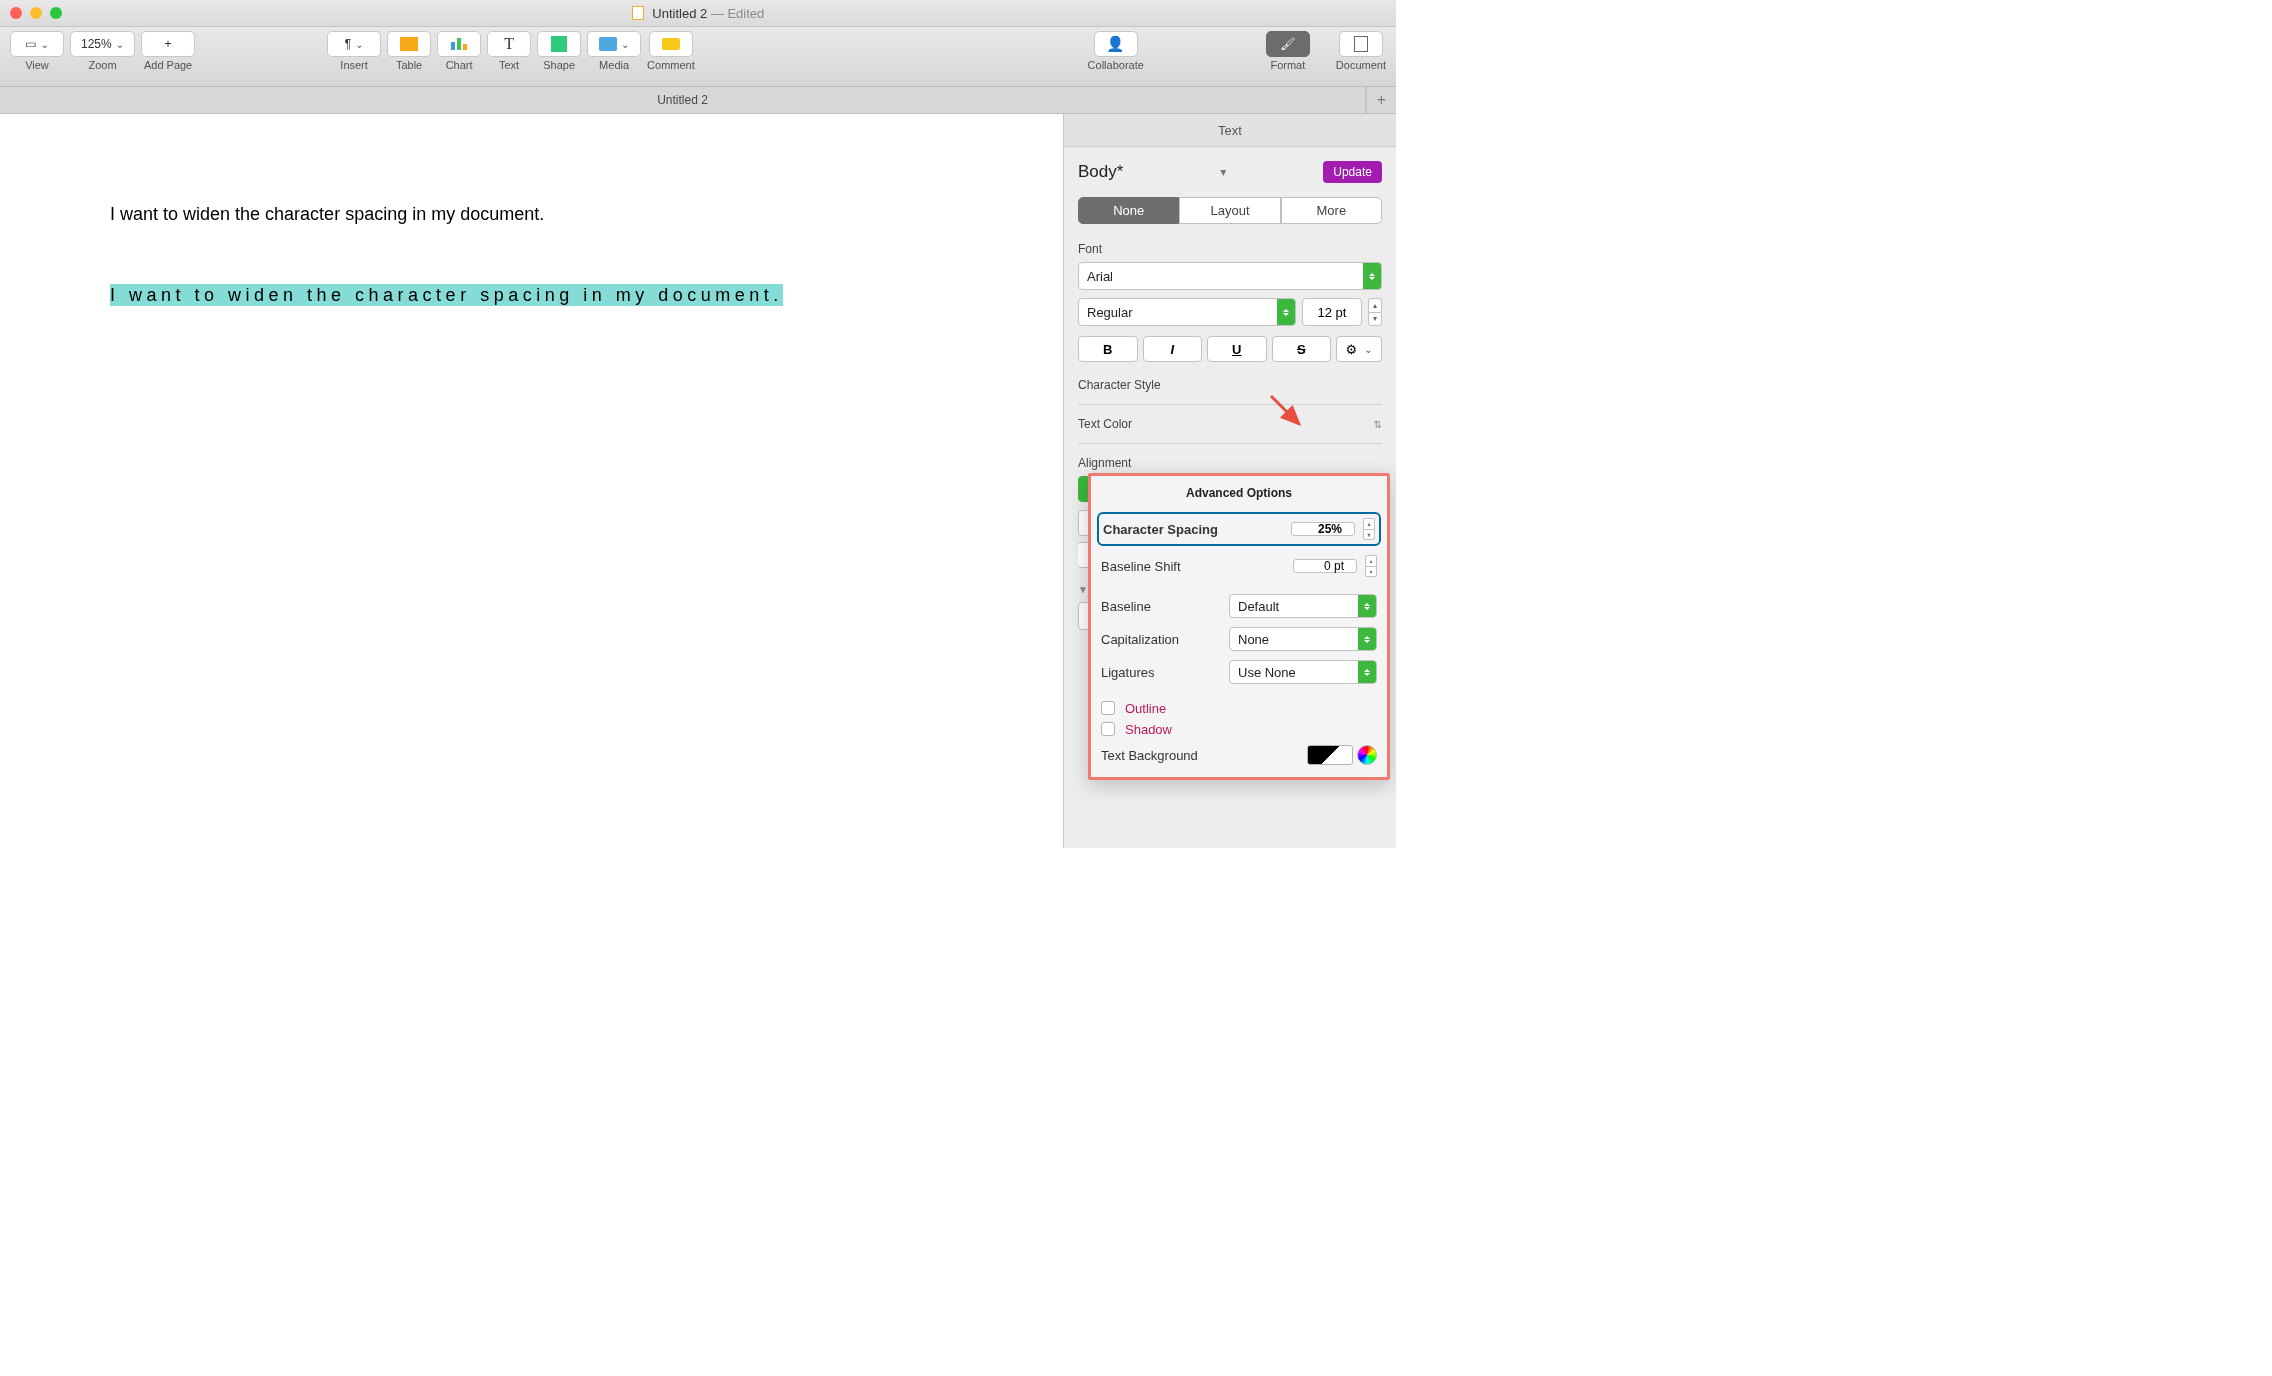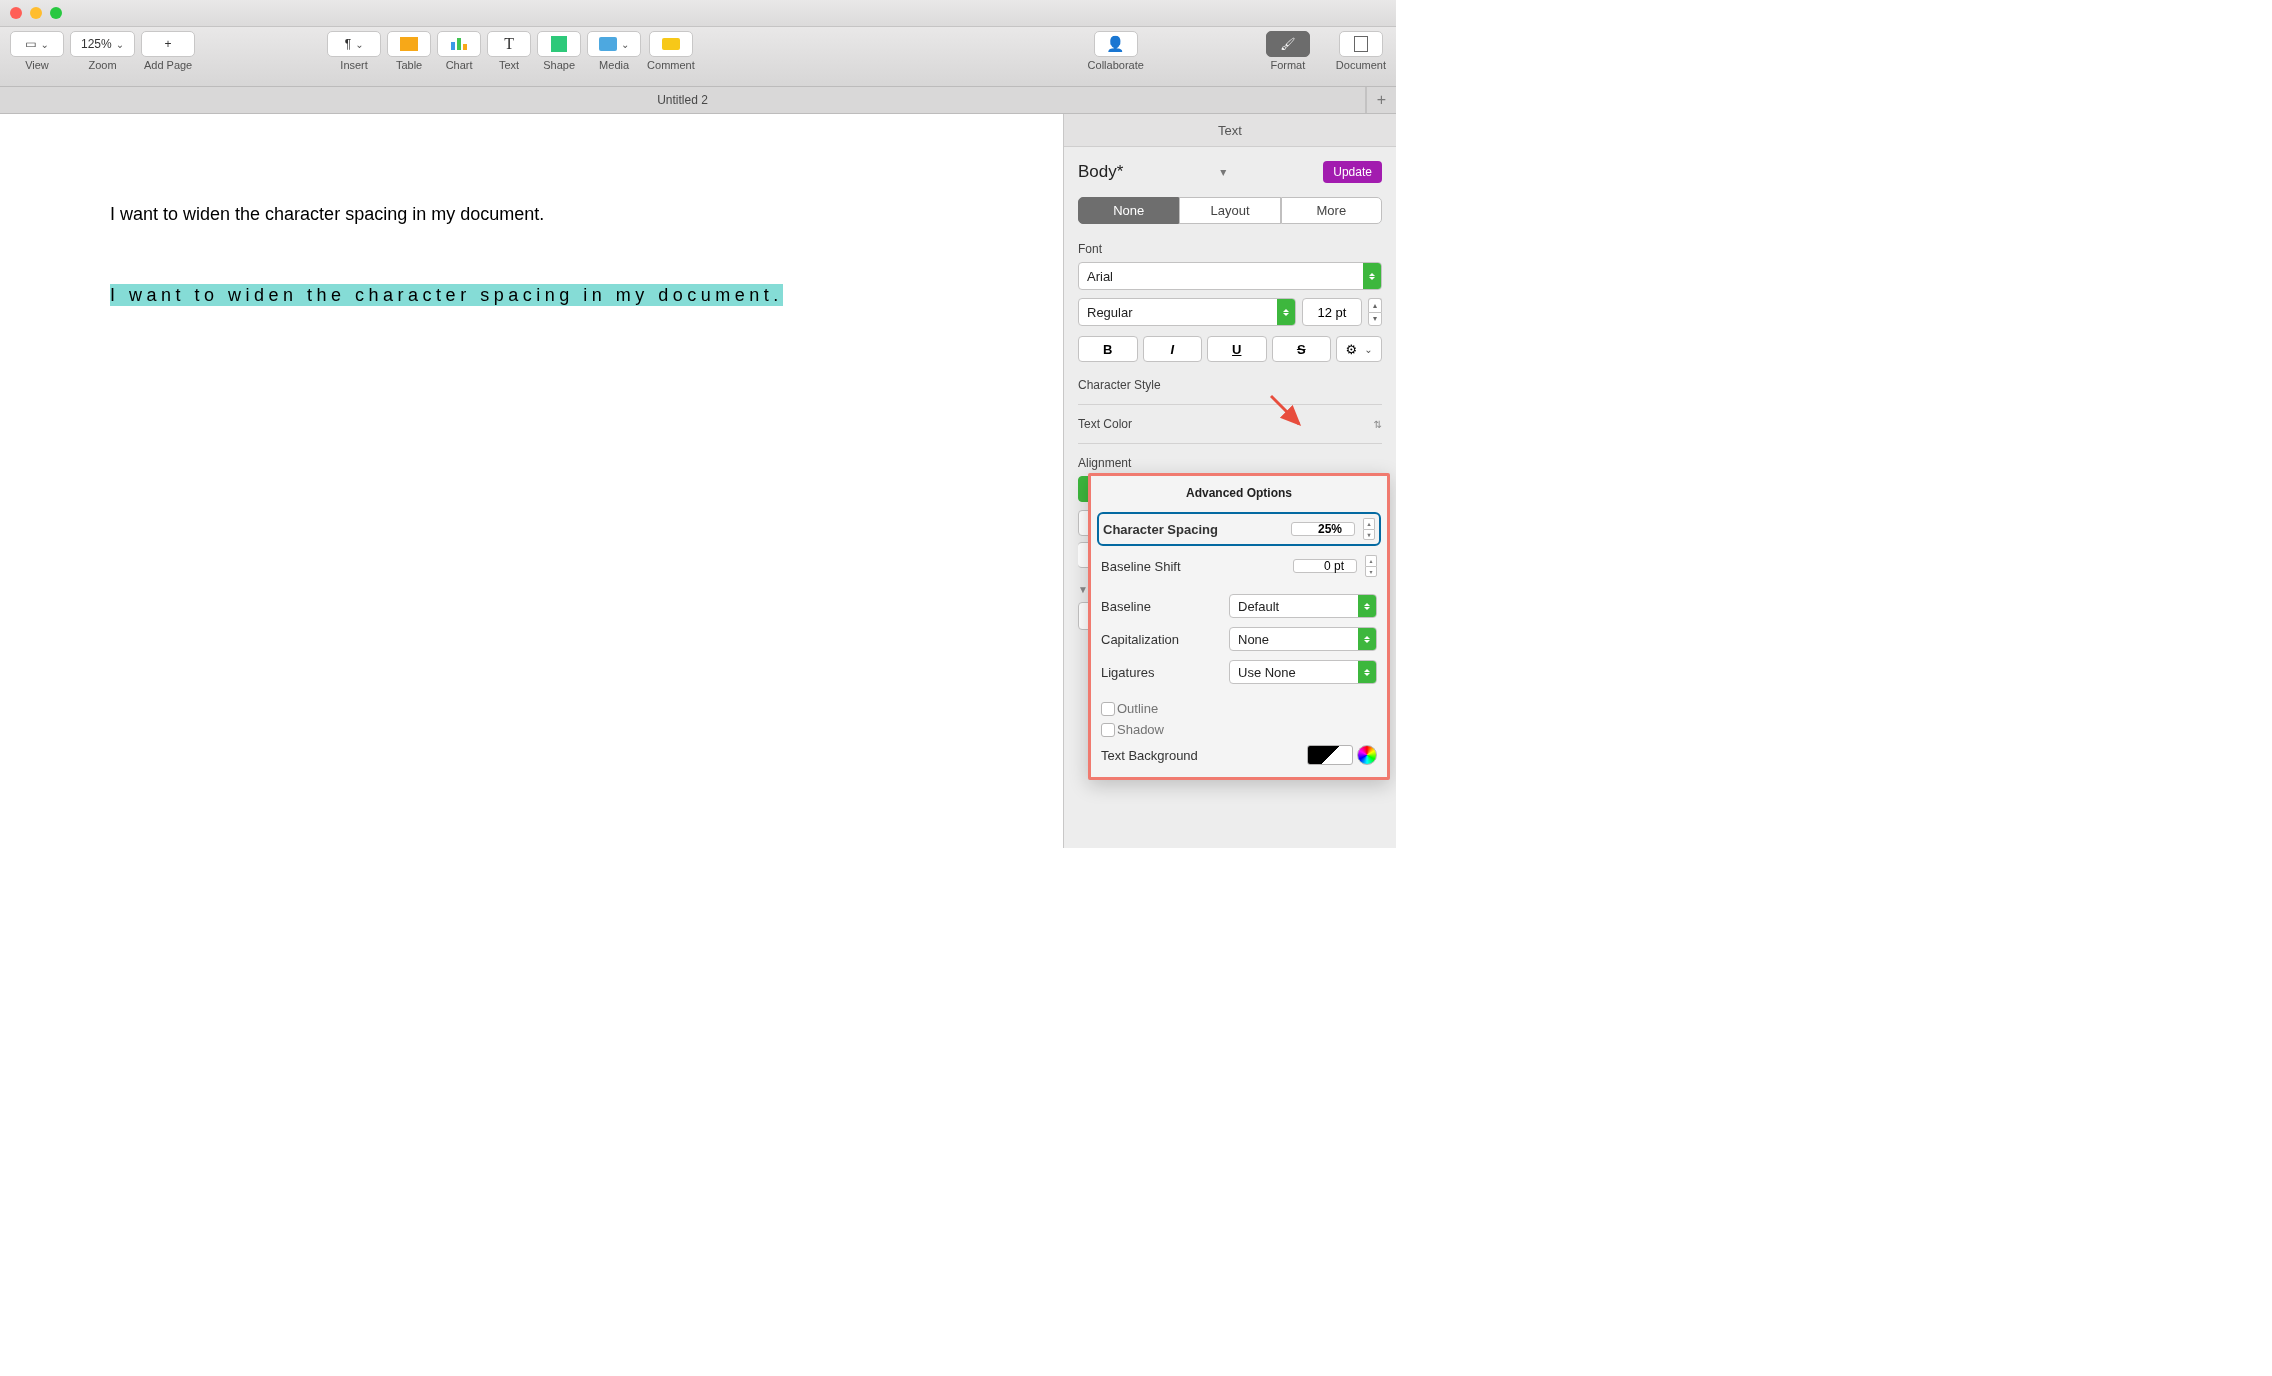--- a/index.html
+++ b/index.html
@@ -99,38 +99,42 @@
 .pop-title{text-align:center;font-size:12px;font-weight:600;color:#222;margin-bottom:12px;}
 .pop-row{display:flex;align-items:center;justify-content:space-between;margin-bottom:9px;gap:8px;}
 .pop-row .lbl{font-size:13px;color:#333;flex:1;}
 .pop-val{width:64px;height:14px;background:#fff;border:1px solid #c3c2c2;border-radius:3px;display:flex;align-items:center;justify-content:flex-end;padding:0 12px;font-size:12px;}
 .pop-stepper{width:12px;height:22px;display:flex;flex-direction:column;}
 .pop-stepper div{flex:1;border:1px solid #c3c2c2;background:#fff;font-size:6px;display:flex;align-items:center;justify-content:center;color:#777;}
 .pop-stepper div:first-child{border-radius:2px 2px 0 0;border-bottom:none;}
 .pop-stepper div:last-child{border-radius:0 0 2px 2px;}
 .pop-row.highlight{border:2px solid #0369a1;padding:4px;border-radius:6px;margin-left:-4px;margin-right:-4px;font-weight:bold;}
 .pop-select{width:148px;height:24px;}
-.pop-check{display:flex;align-items:flex-end;gap:2px;font-size:13px;color:#737373;margin-bottom:6px;}
+.pop-check{display:flex;align-items:flex-start;gap:10px;font-size:13px;color:#be185d;margin-bottom:6px;}
 .pop-check .cb{width:14px;height:14px;border:1px solid #b5b4b4;border-radius:3px;background:#fff;}
 .bg-swatch{display:flex;align-items:center;gap:4px;}
 .bg-swatch .sw{width:46px;height:20px;border:1px solid #b5b4b4;border-radius:3px;background:linear-gradient(135deg,#000 50%,#fff 50%);}
 .bg-swatch .wheel{width:20px;height:20px;border-radius:50%;background:conic-gradient(red,yellow,lime,cyan,blue,magenta,red);border:1px solid #b5b4b4;}
 
 
 .ico{display:inline-block;}
 .chev-down{font-size:10px;color:#555;margin-left:4px;}
 </style>
 </head>
 <body>
 
 <div class="titlebar">
   <div class="traffic">
     <span class="tr-red"></span>
     <span class="tr-yellow"></span>
     <span class="tr-green"></span>
+  </div>
+  <div class="title-center">
+    <span class="doc-icon"></span>
+    <span>Untitled 2</span><span class="edited"> — Edited</span>
   </div>
 </div>
 
 <div class="toolbar">
   <div class="tool-group">
     <div class="btns">
         <div class="tbtn wide">
           <span class="ico">▭</span>
           <span class="chev-down">⌄</span>
         </div>

